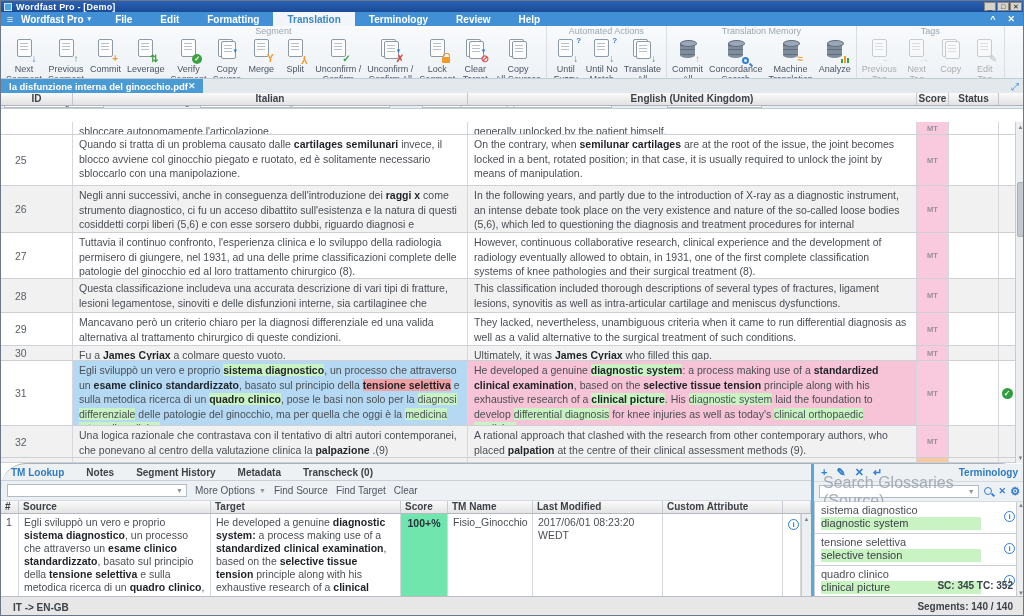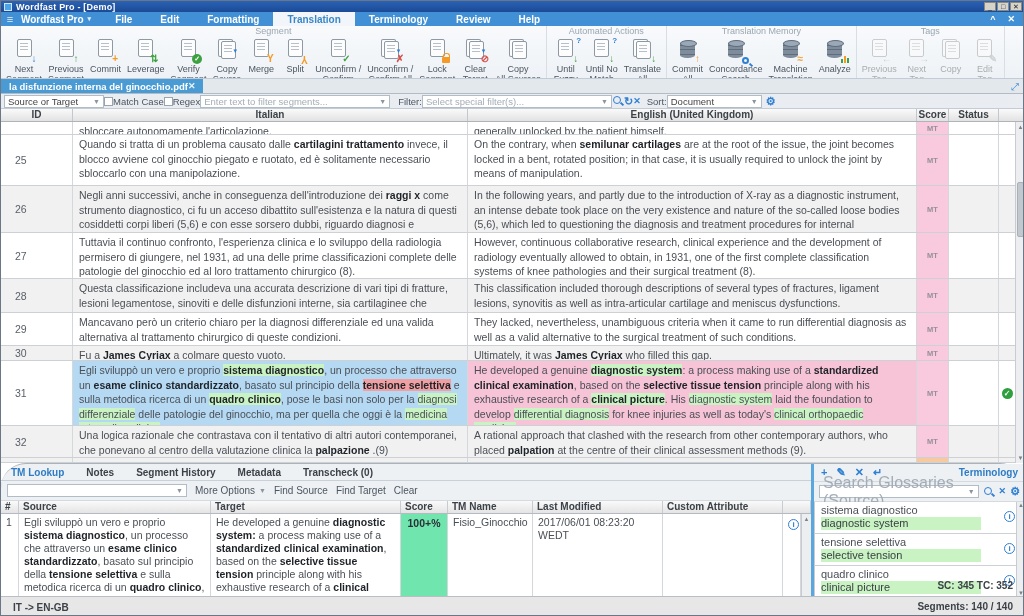--- a/index.html
+++ b/index.html
@@ -61,21 +61,21 @@
   .field { background:#fff; border:1px solid #b2bcc6; height:13px; display:flex; align-items:center; padding:0 3px; color:#444; position:relative; }
   .field .ph { color:#a4adb6; }
   .field .dd { margin-left:auto; color:#8a95a0; font-size:7px; padding-left:4px; }
   .chk { width:9px; height:9px; background:#fff; border:1px solid #9aa4ae; }
   .blueico { color:#2f7fd3; font-size:11px; font-weight:bold; line-height:13px; }
   .srch { position:relative; width:12px; height:12px; }
   .srch::before { content:""; position:absolute; left:1px; top:1px; width:6px; height:6px; border:1.5px solid #2f7fd3; border-radius:50%; }
   .srch::after { content:""; position:absolute; left:8px; top:8px; width:4px; height:2px; background:#2f7fd3; transform:rotate(45deg); }
 
   
-  .segheader { position:absolute; top:108px; left:0; width:1024px; height:13px; background:linear-gradient(#fafafa,#e2e2e2); border-bottom:1px solid #aeb4ba; display:grid; grid-template-columns:72px 395px 449px 32px 50px 26px; font-size:10px; font-weight:bold; color:#3c4248; }
+  .segheader { position:absolute; top:92px; left:0; width:1024px; height:13px; background:linear-gradient(#fafafa,#e2e2e2); border-bottom:1px solid #aeb4ba; display:grid; grid-template-columns:72px 395px 449px 32px 50px 26px; font-size:10px; font-weight:bold; color:#3c4248; }
   .segheader div { border-right:1px solid #c2c8ce; text-align:center; line-height:12px; }
   .segbody { position:absolute; top:121px; left:0; width:1014px; height:341px; overflow:hidden; background:#fff; }
   .seg-row { display:grid; grid-template-columns:72px 395px 449px 32px 50px 16px; border-bottom:1px solid #cdd1d5; overflow:hidden; }
   .seg-row.alt { background:#f1f1f1; }
   .cell { border-right:1px solid #d4d8dc; padding:2px 6px 0 6px; font-size:10.5px; line-height:14.5px; color:#4a4f55; overflow:hidden; }
   .cell b { color:#1f2328; }
   .idcell { display:flex; align-items:center; padding-left:14px; font-size:10.5px; color:#5a6068; border-right:1px solid #d4d8dc; }
   .hg { background:#c9f3c2; }
   .hr { background:#f0a0a2; }
   .src-active { background:#b5d9f3; }
@@ -477,21 +477,21 @@
       <div class="seg-row" style="height: 13px;">
         <div class="idcell"></div>
         <div class="cell"><span>sbloccare autonomamente l'articolazione.</span></div>
         <div class="cell"><span>generally unlocked by the patient himself.</span></div>
         <div class="scorecell">MT</div>
         <div class="statuscell"></div>
         <div class="extracell"></div>
       </div>
       <div class="seg-row" style="height: 51px;">
         <div class="idcell">25</div>
-        <div class="cell"><span>Quando si tratta di un problema causato dalle </span><b>cartilagini trattamento</b><span> invece, il blocco avviene col ginocchio piegato e ruotato, ed è solitamente necessario sbloccarlo con una manipolazione.</span></div>
+        <div class="cell"><span>Quando si tratta di un problema causato dalle </span><b>cartilages semilunari</b><span> invece, il blocco avviene col ginocchio piegato e ruotato, ed è solitamente necessario sbloccarlo con una manipolazione.</span></div>
         <div class="cell"><span>On the contrary, when </span><b>semilunar cartilages</b><span> are at the root of the issue, the joint becomes locked in a bent, rotated position; in that case, it is usually required to unlock the joint by means of manipulation.</span></div>
         <div class="scorecell">MT</div>
         <div class="statuscell"></div>
         <div class="extracell"></div>
       </div>
       <div class="seg-row alt" style="height: 47px;">
         <div class="idcell">26</div>
         <div class="cell"><span>Negli anni successivi, anche in conseguenza dell'introduzione dei </span><b>raggi x</b><span> come strumento diagnostico, ci fu un acceso dibattito sull'esistenza e la natura di questi cosiddetti corpi liberi (5,6) e con esse sorsero dubbi, riguardo diagnosi e trattamento di questa condizione (7).</span></div>
         <div class="cell"><span>In the following years, and partly due to the introduction of X-ray as a diagnostic instrument, an intense debate took place on the very existence and nature of the so-called loose bodies (5,6), which led to questioning the diagnosis and treatment procedures for internal derangement (7).</span></div>
         <div class="scorecell">MT</div>

